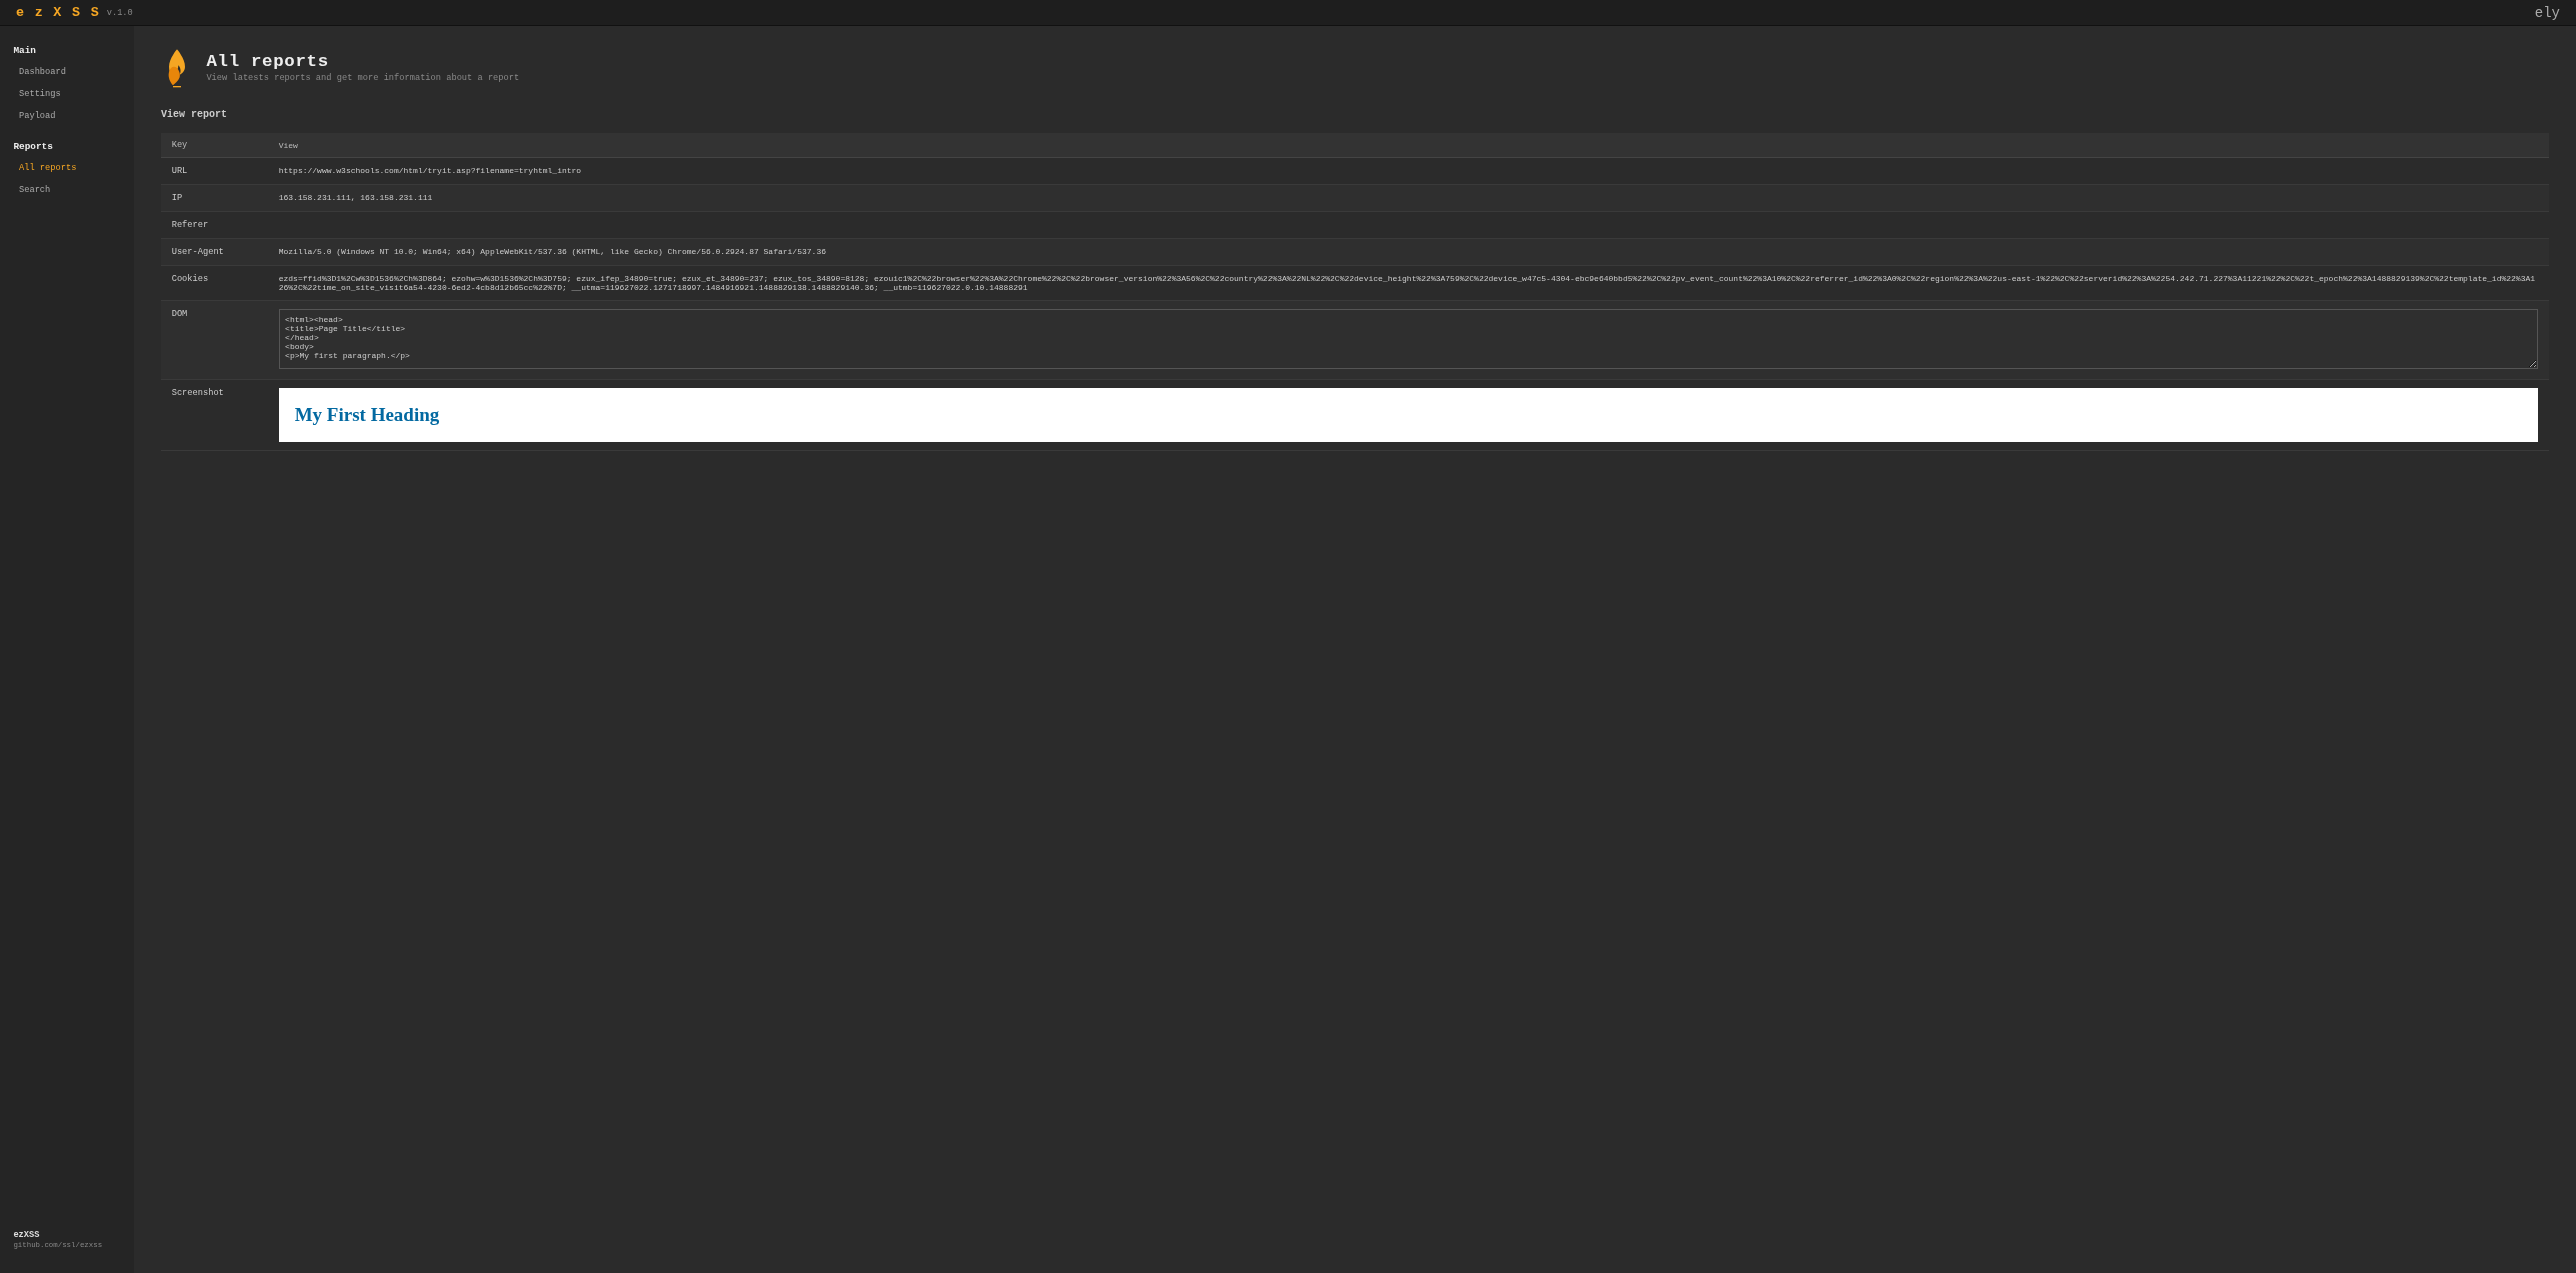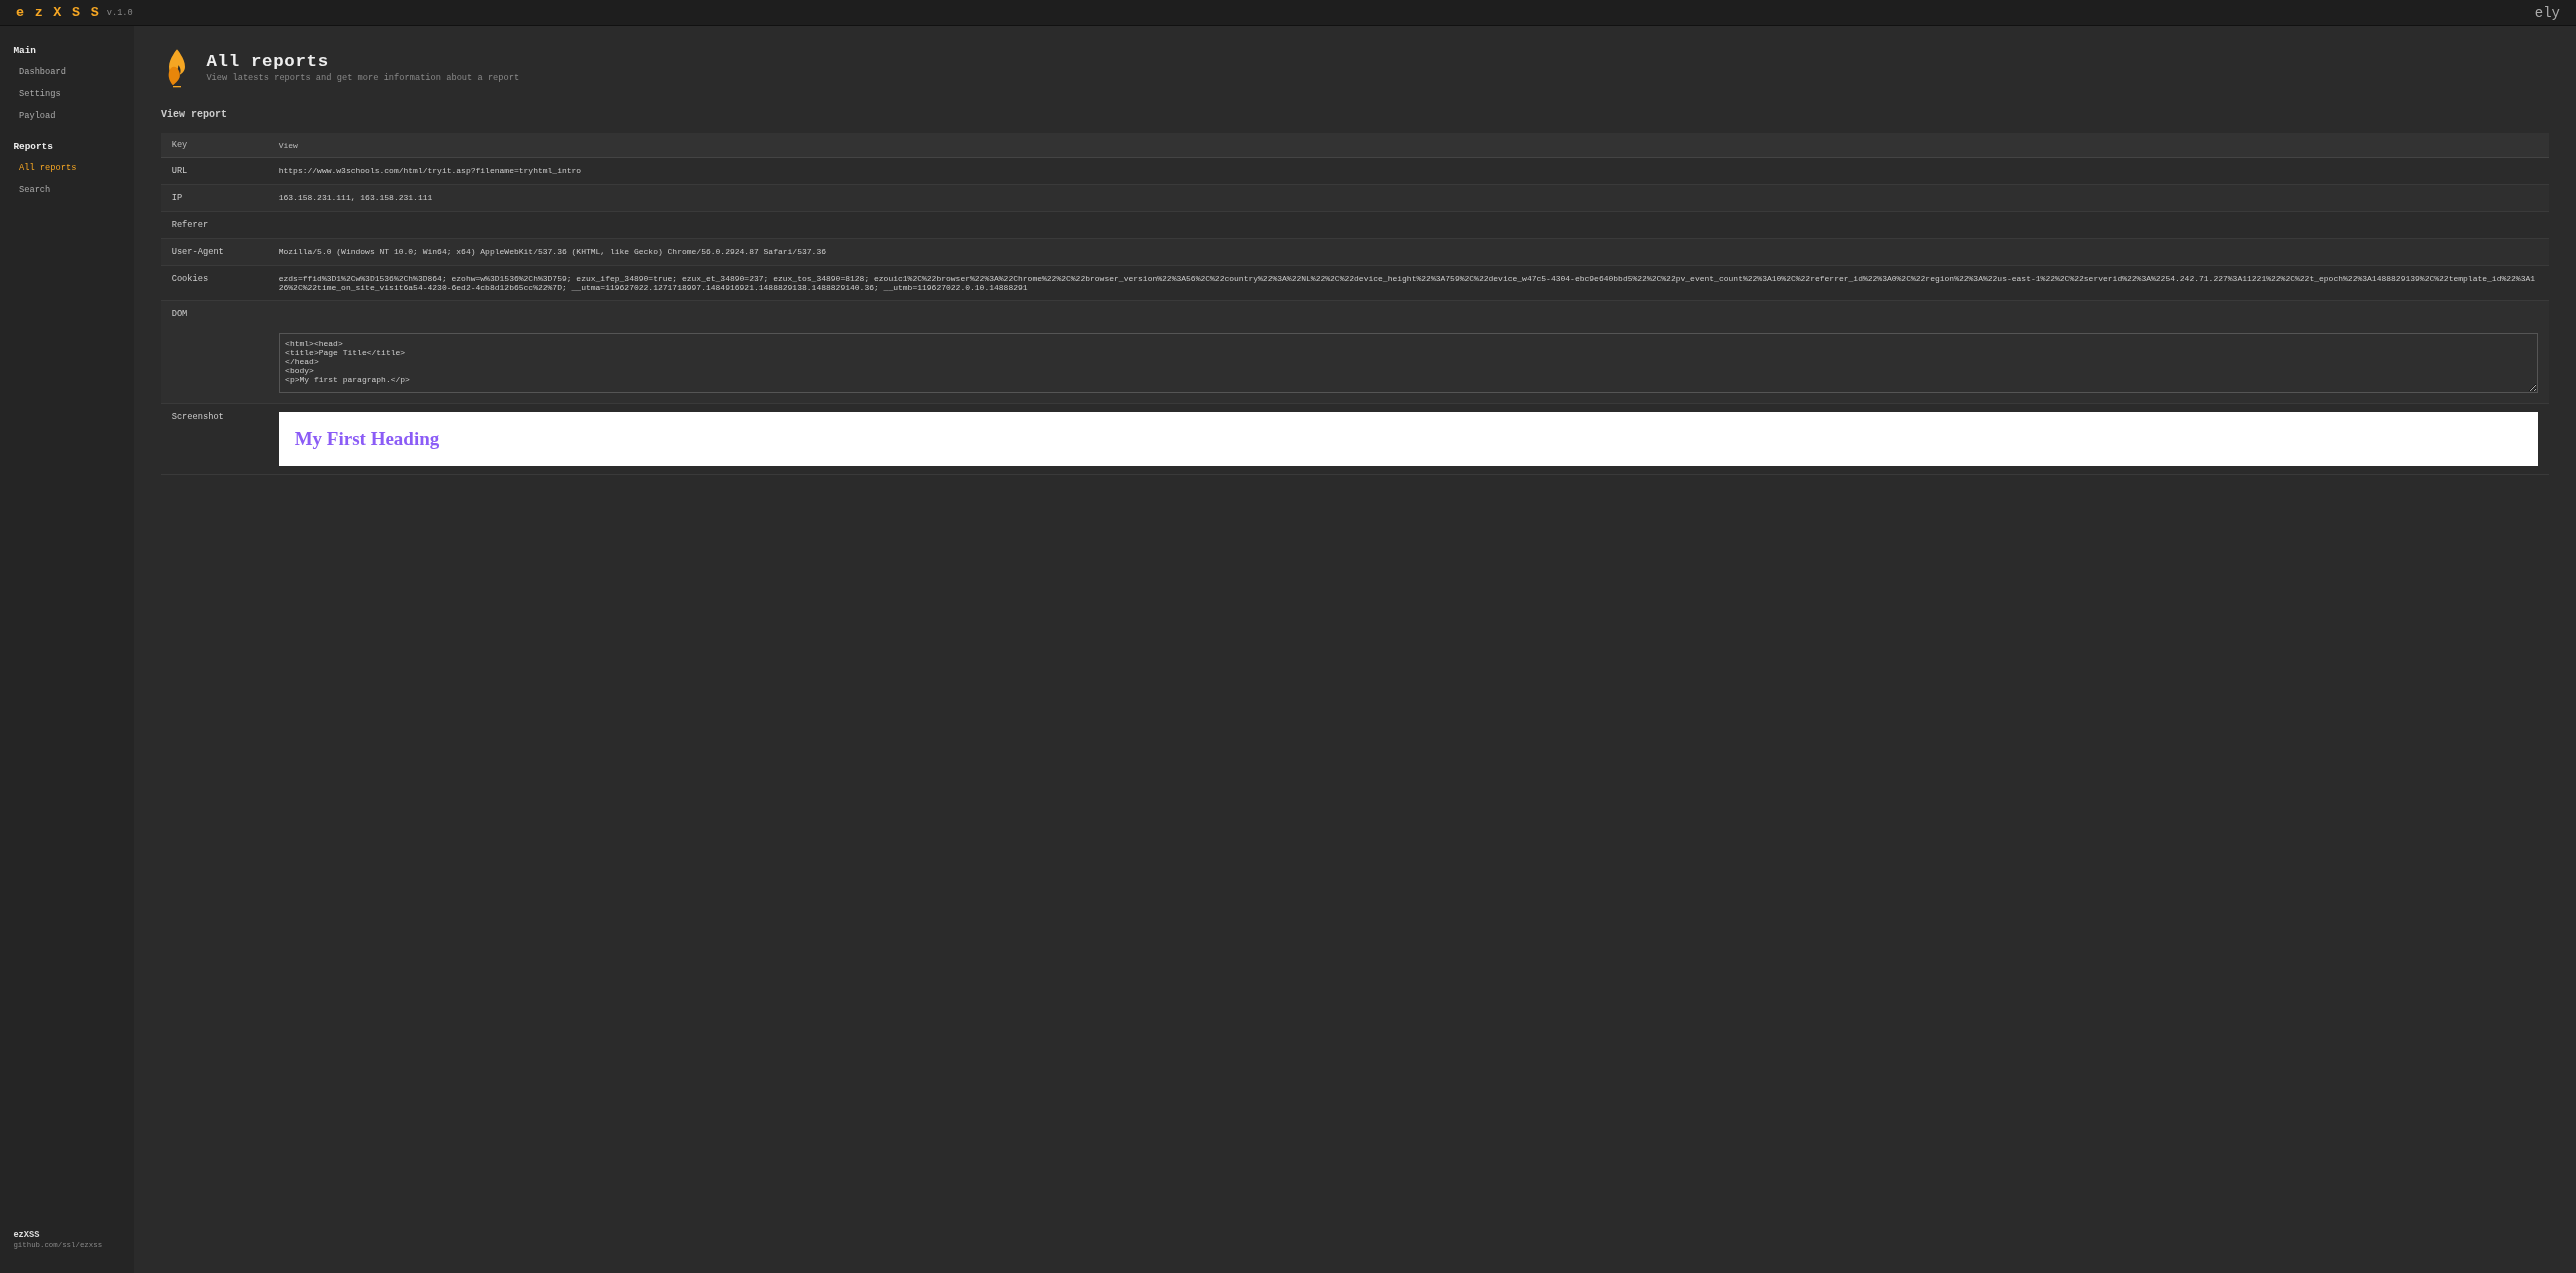--- a/index.html
+++ b/index.html
@@ -210,36 +210,35 @@
     .dom-value {
       background: transparent;
       border: 0.7px solid #555;
       color: #ccc;
       font-family: 'Courier New', Courier, monospace;
       font-size: 8px;
       width: 100%;
       min-height: 60px;
       padding: 5.4px;
       resize: vertical;
-      margin-top: 24px;
     }
 
     
     #screenshot-area {
       background: #fff;
       color: #111;
       padding: 16px;
       font-family: Georgia, serif;
       min-height: 54px;
     }
 
     #screenshot-heading {
       font-size: 19px;
       font-weight: bold;
-      color: #8b5cf6;
+      color: #0369a1;
     }
   </style>
 </head>
 <body>
 
 <div id="topbar">
   <div id="topbar-brand">
     <span id="brand-name">e z X S S</span>
     <span id="brand-version">v.1.0</span>
   </div>

